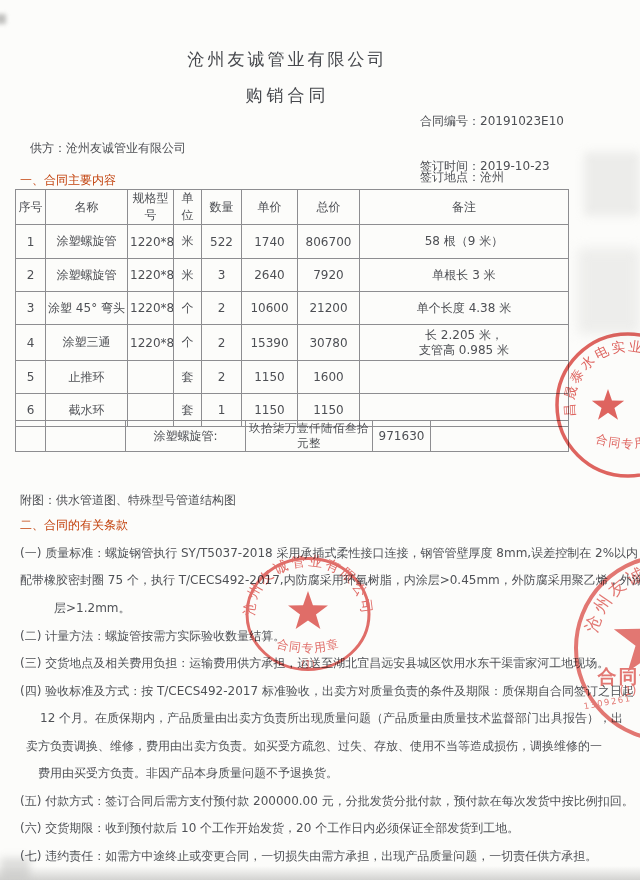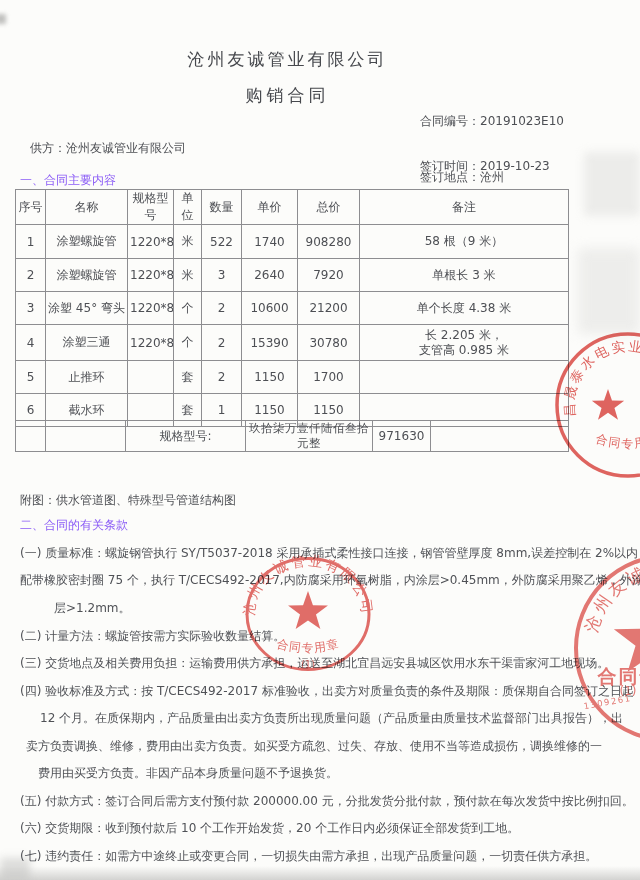--- a/index.html
+++ b/index.html
@@ -8,21 +8,21 @@
     background:#fcfcfa;overflow:hidden;
     font-family:"DejaVu Sans",sans-serif;color:#4d4f54;
   }
   .abs{position:absolute;}
   .title1{position:absolute;left:0;top:48px;width:575px;text-align:center;
     font-size:17px;letter-spacing:3px;color:#46484d;font-weight:500;}
   .title2{position:absolute;left:0;top:84px;width:575px;text-align:center;
     font-size:17px;letter-spacing:4px;color:#46484d;font-weight:500;}
   
   .meta{font-size:12px;white-space:nowrap;color:#4d4f54;}
-  .heading{font-size:12px;font-weight:500;white-space:nowrap;color:#8b5cf6;}
+  .heading{font-size:12px;font-weight:500;white-space:nowrap;color:#c2410c;}
   
   table{border-collapse:collapse;table-layout:fixed;}
   td,th{border:1px solid #8d8d90;font-size:12px;font-weight:normal;
     text-align:center;padding:0 2px;color:#4d4f54;overflow:hidden;}
   .remark{white-space:pre-line;line-height:15px;}
   .note-cell{text-align:left;padding:4px 7px;font-size:11.5px;}
   .words-cell{font-size:11.5px;letter-spacing:0.5px;}
   
   .cl{position:absolute;left:20px;font-size:12px;white-space:nowrap;color:#4f5156;}
   
@@ -81,21 +81,21 @@
       <th>总价</th>
       <th>备注</th>
     </tr>
     <tr style="height:34px">
       <td>1</td>
       <td>涂塑螺旋管</td>
       <td>1220*8</td>
       <td>米</td>
       <td>522</td>
       <td>1740</td>
-      <td>908280</td>
+      <td>806700</td>
       <td class="remark">58 根（9 米）</td>
     </tr>
     <tr style="height:33px">
       <td>2</td>
       <td>涂塑螺旋管</td>
       <td>1220*8</td>
       <td>米</td>
       <td>3</td>
       <td>2640</td>
       <td>7920</td>
@@ -122,21 +122,21 @@
       <td class="remark">长 2.205 米，
 支管高 0.985 米</td>
     </tr>
     <tr style="height:33px">
       <td>5</td>
       <td>止推环</td>
       <td></td>
       <td>套</td>
       <td>2</td>
       <td>1150</td>
-      <td>1700</td>
+      <td>1600</td>
       <td class="remark"></td>
     </tr>
     <tr style="height:33px">
       <td>6</td>
       <td>截水环</td>
       <td></td>
       <td>套</td>
       <td>1</td>
       <td>1150</td>
       <td>1150</td>
@@ -151,21 +151,21 @@
         <col style="width:80px">
         <col style="width:120px">
         <col style="width:127px">
         <col style="width:58px">
         <col style="width:138px">
       </colgroup>
     <tbody>
         <tr style="height:29px">
       <td></td>
       <td></td>
-      <td>规格型号:</td>
+      <td>涂塑螺旋管:</td>
       <td class="words-cell">玖拾柒万壹仟陆佰叁拾元整</td>
       <td>971630</td>
       <td></td>
     </tr>
   </tbody>
     </table>
 
   <div class="abs meta" style="left:20px;top:492px;">附图：供水管道图、特殊型号管道结构图</div>
 
   <div class="abs heading" style="left:20px;top:517px;">二、合同的有关条款</div>

